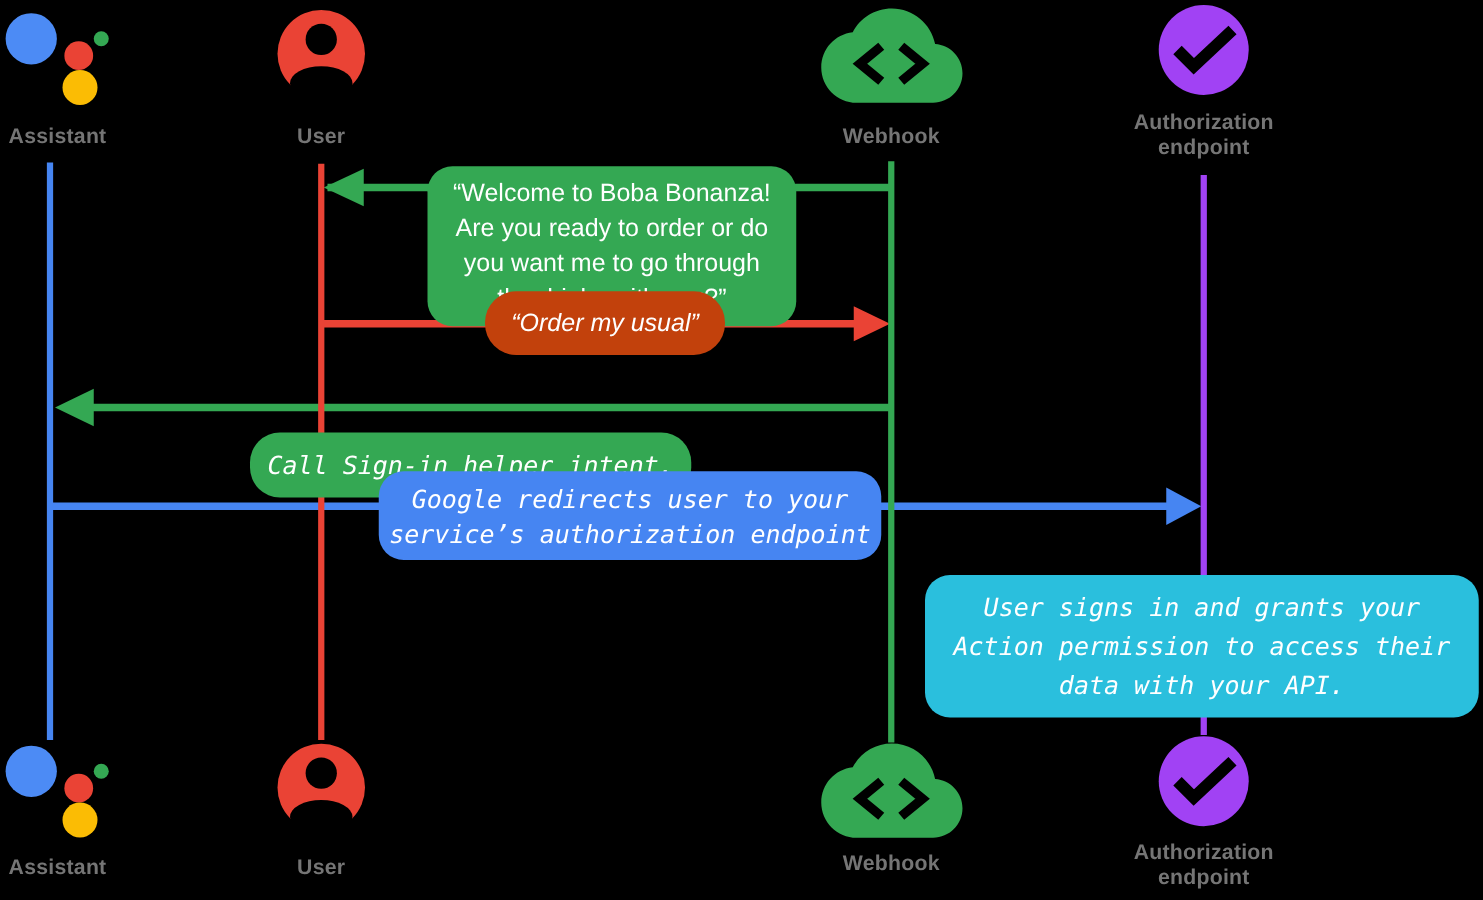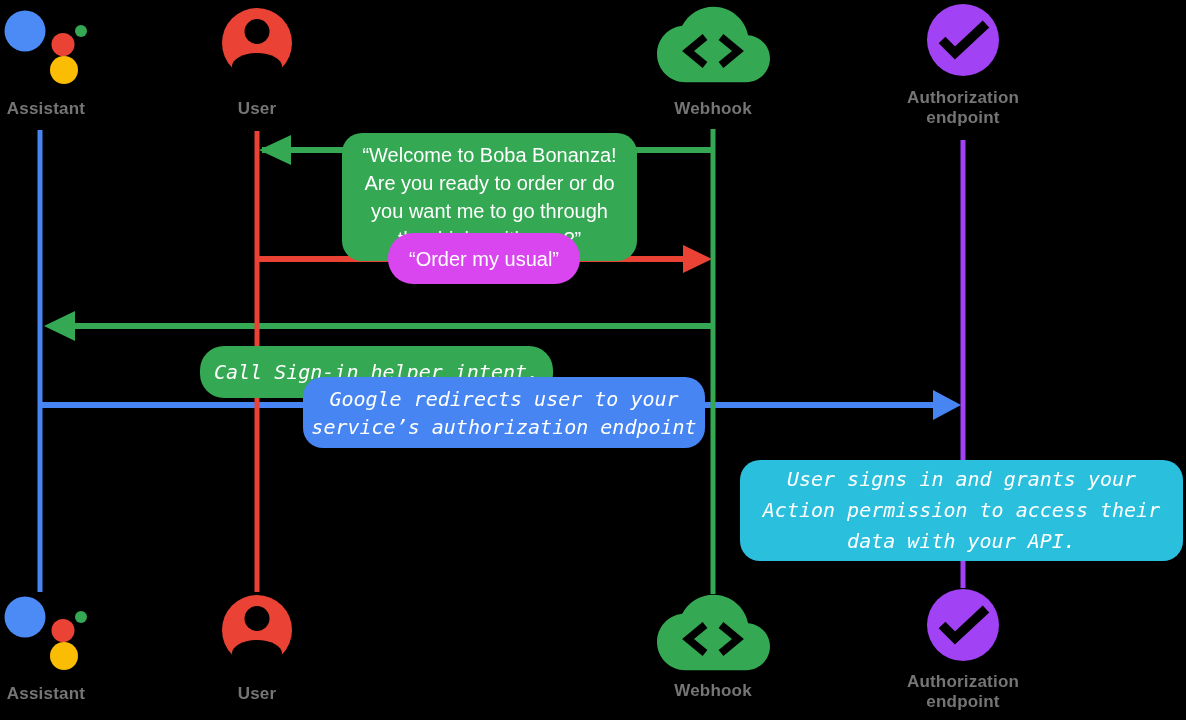--- a/index.html
+++ b/index.html
@@ -7,28 +7,28 @@
          font-family:"Liberation Sans",sans-serif;}
   .layer{position:absolute;left:0;top:0;}
   .p-label{position:absolute;color:#757575;font-weight:bold;font-size:17px;line-height:20px;
            text-align:center;white-space:pre-line;letter-spacing:0.2px;}
   .bubble{position:absolute;display:flex;align-items:center;justify-content:center;
           color:#fff;text-align:center;white-space:pre-line;box-sizing:border-box;}
   .bubble.sans{font-family:"Liberation Sans",sans-serif;font-size:20px;line-height:28px;}
   .bubble.mono{font-family:"DejaVu Sans Mono","Liberation Mono",monospace;font-style:italic;
                font-size:20px;line-height:28px;}
   .bg-green{background:#34a853;margin-top:46px;}
-  .bg-red{background:#d946ef;}
+  .bg-red{background:#c2410c;font-style:italic;}
   .bg-blue{background:#4685f2;}
   .bg-cyan{background:#2abfdd;}
   #b-welcome{left:342px;top:87px;width:295px;height:128px;border-radius:20px;}
   #b-order{left:388px;top:233px;width:192px;height:51px;border-radius:25px;}
   #b-signin{left:200px;top:300px;width:353px;height:52px;border-radius:24px;}
   #b-redirect{left:303px;top:377px;width:402px;height:71px;border-radius:20px;font-style:italic;}
-  #b-note{left:740px;top:460px;width:443px;height:101px;border-radius:20px;line-height:31px;}
+  #b-note{left:740px;top:460px;width:443px;height:114px;border-radius:20px;line-height:31px;}
   #l-assistant-top{left:0px;top:99px;width:92px;}
   #l-user-top{left:217px;top:99px;width:80px;}
   #l-webhook-top{left:663px;top:99px;width:100px;}
   #l-auth-top{left:898px;top:88px;width:130px;}
   #l-assistant-bottom{left:0px;top:684px;width:92px;}
   #l-user-bottom{left:217px;top:684px;width:80px;}
   #l-webhook-bottom{left:663px;top:681px;width:100px;}
   #l-auth-bottom{left:898px;top:672px;width:130px;}
 </style>
 </head>

